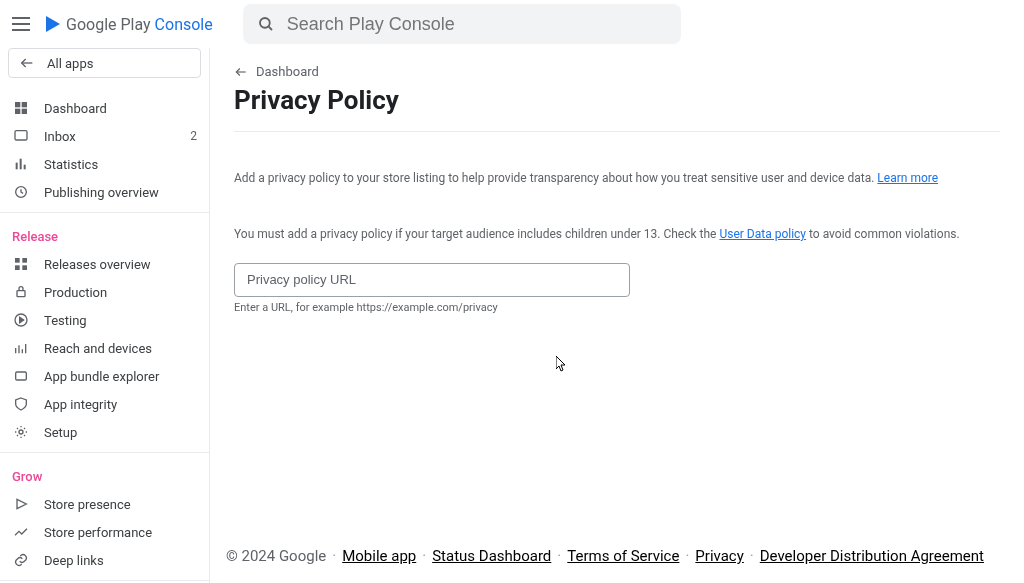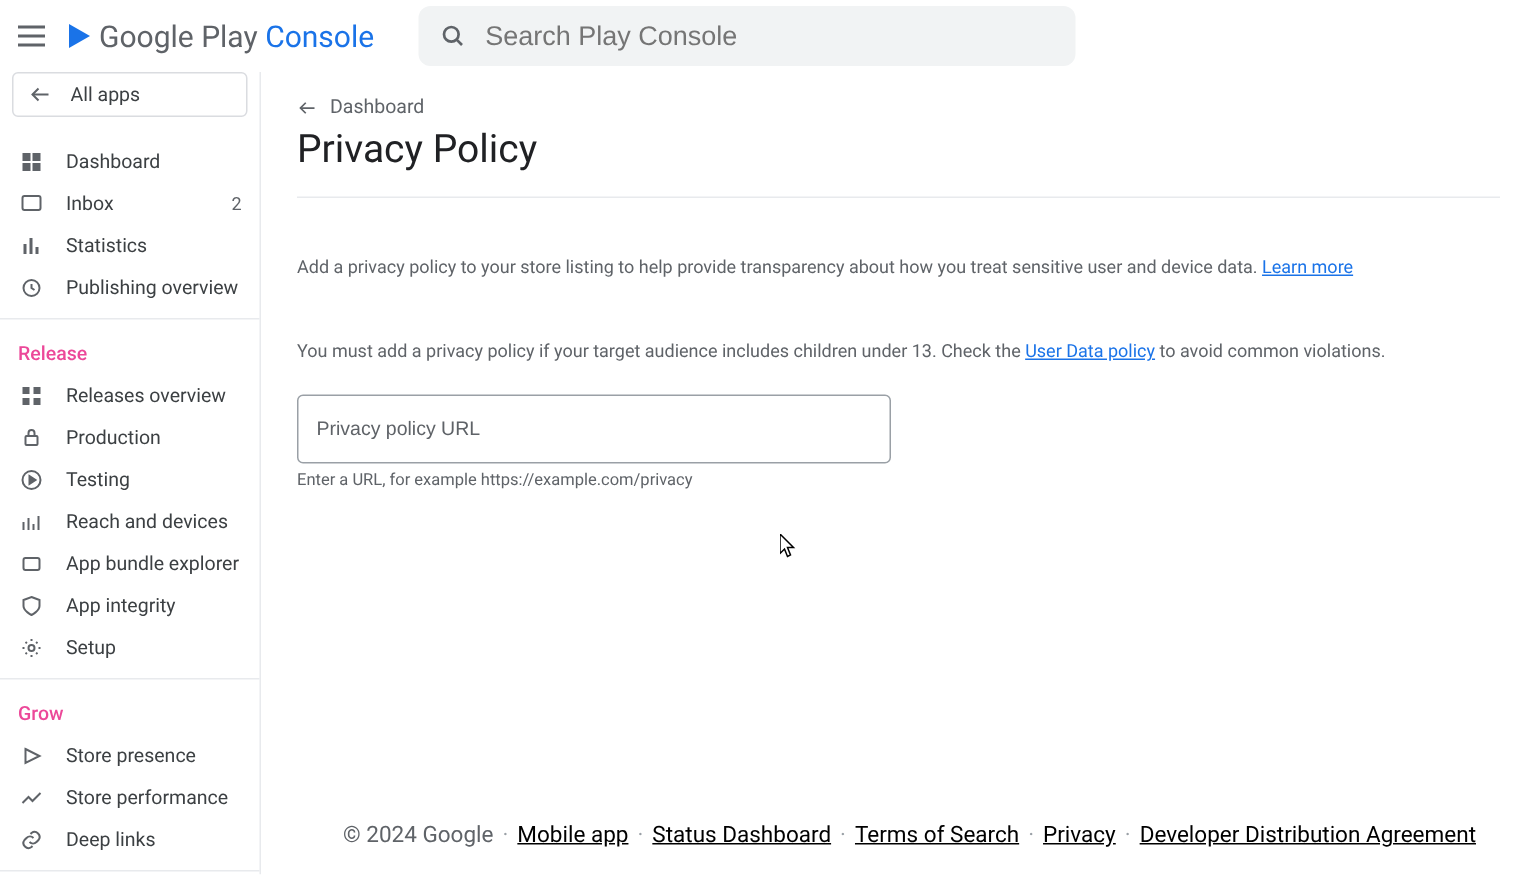--- a/index.html
+++ b/index.html
@@ -46,21 +46,21 @@
       cursor: pointer;
     }
     .play-triangle {
       width: 0;
       height: 0;
       border-top: 8px solid transparent;
       border-bottom: 8px solid transparent;
       border-left: 14px solid #1a73e8;
     }
     .logo-text {
-      font-size: 20px;
+      font-size: 16px;
       color: #5f6368;
     }
     .logo-text .blue {
       color: #1a73e8;
     }
     .search-wrap {
       margin-left: 30px;
       flex: none;
     }
     .search-box {
@@ -82,21 +82,21 @@
       font-size: 18px;
       color: #5f6368;
       outline: none;
       flex: 1;
     }
     .layout {
       display: flex;
       height: calc(100% - 48px);
     }
     .sidebar {
-      width: 174px;
+      width: 210px;
       border-right: 1px solid #e8eaed;
       overflow-y: auto;
       padding-bottom: 8px;
     }
     .all-apps {
       margin: 0 8px 10px 8px;
       border: 1px solid #dadce0;
       border-radius: 4px;
       height: 30px;
       display: flex;
@@ -155,21 +155,21 @@
       display: flex;
       align-items: center;
       gap: 8px;
       font-size: 13px;
       color: #5f6368;
       margin-bottom: 6px;
       cursor: pointer;
     }
     .page-title {
       font-size: 26px;
-      font-weight: 400;
+      font-weight: 700;
       color: #202124;
       margin-bottom: 16px;
     }
     .divider {
       border: none;
       border-top: 1px solid #e8eaed;
       margin-bottom: 20px;
     }
     .desc {
       font-size: 12px;
@@ -182,21 +182,21 @@
       color: #1a73e8;
       text-decoration: underline;
       cursor: pointer;
     }
     .input-field {
       margin-top: 18px;
       width: 396px;
     }
     .url-input {
       width: 100%;
-      height: 46px;
+      height: 34px;
       border: 1px solid #9aa0a6;
       border-radius: 4px;
       padding: 0 12px;
       font-size: 13px;
       color: #3c4043;
       outline: none;
     }
     .url-input::placeholder {
       color: #5f6368;
     }
@@ -440,20 +440,20 @@
         </svg>
     </div>
 
     <div class="footer">
       <span>© 2024 Google</span>
       <span class="sep">·</span>
       <a>Mobile app</a>
       <span class="sep">·</span>
       <a>Status Dashboard</a>
       <span class="sep">·</span>
-      <a>Terms of Search</a>
+      <a>Terms of Service</a>
       <span class="sep">·</span>
       <a>Privacy</a>
       <span class="sep">·</span>
       <a>Developer Distribution Agreement</a>
     </div>
   </div>
 </div>
 
 </body></html>

